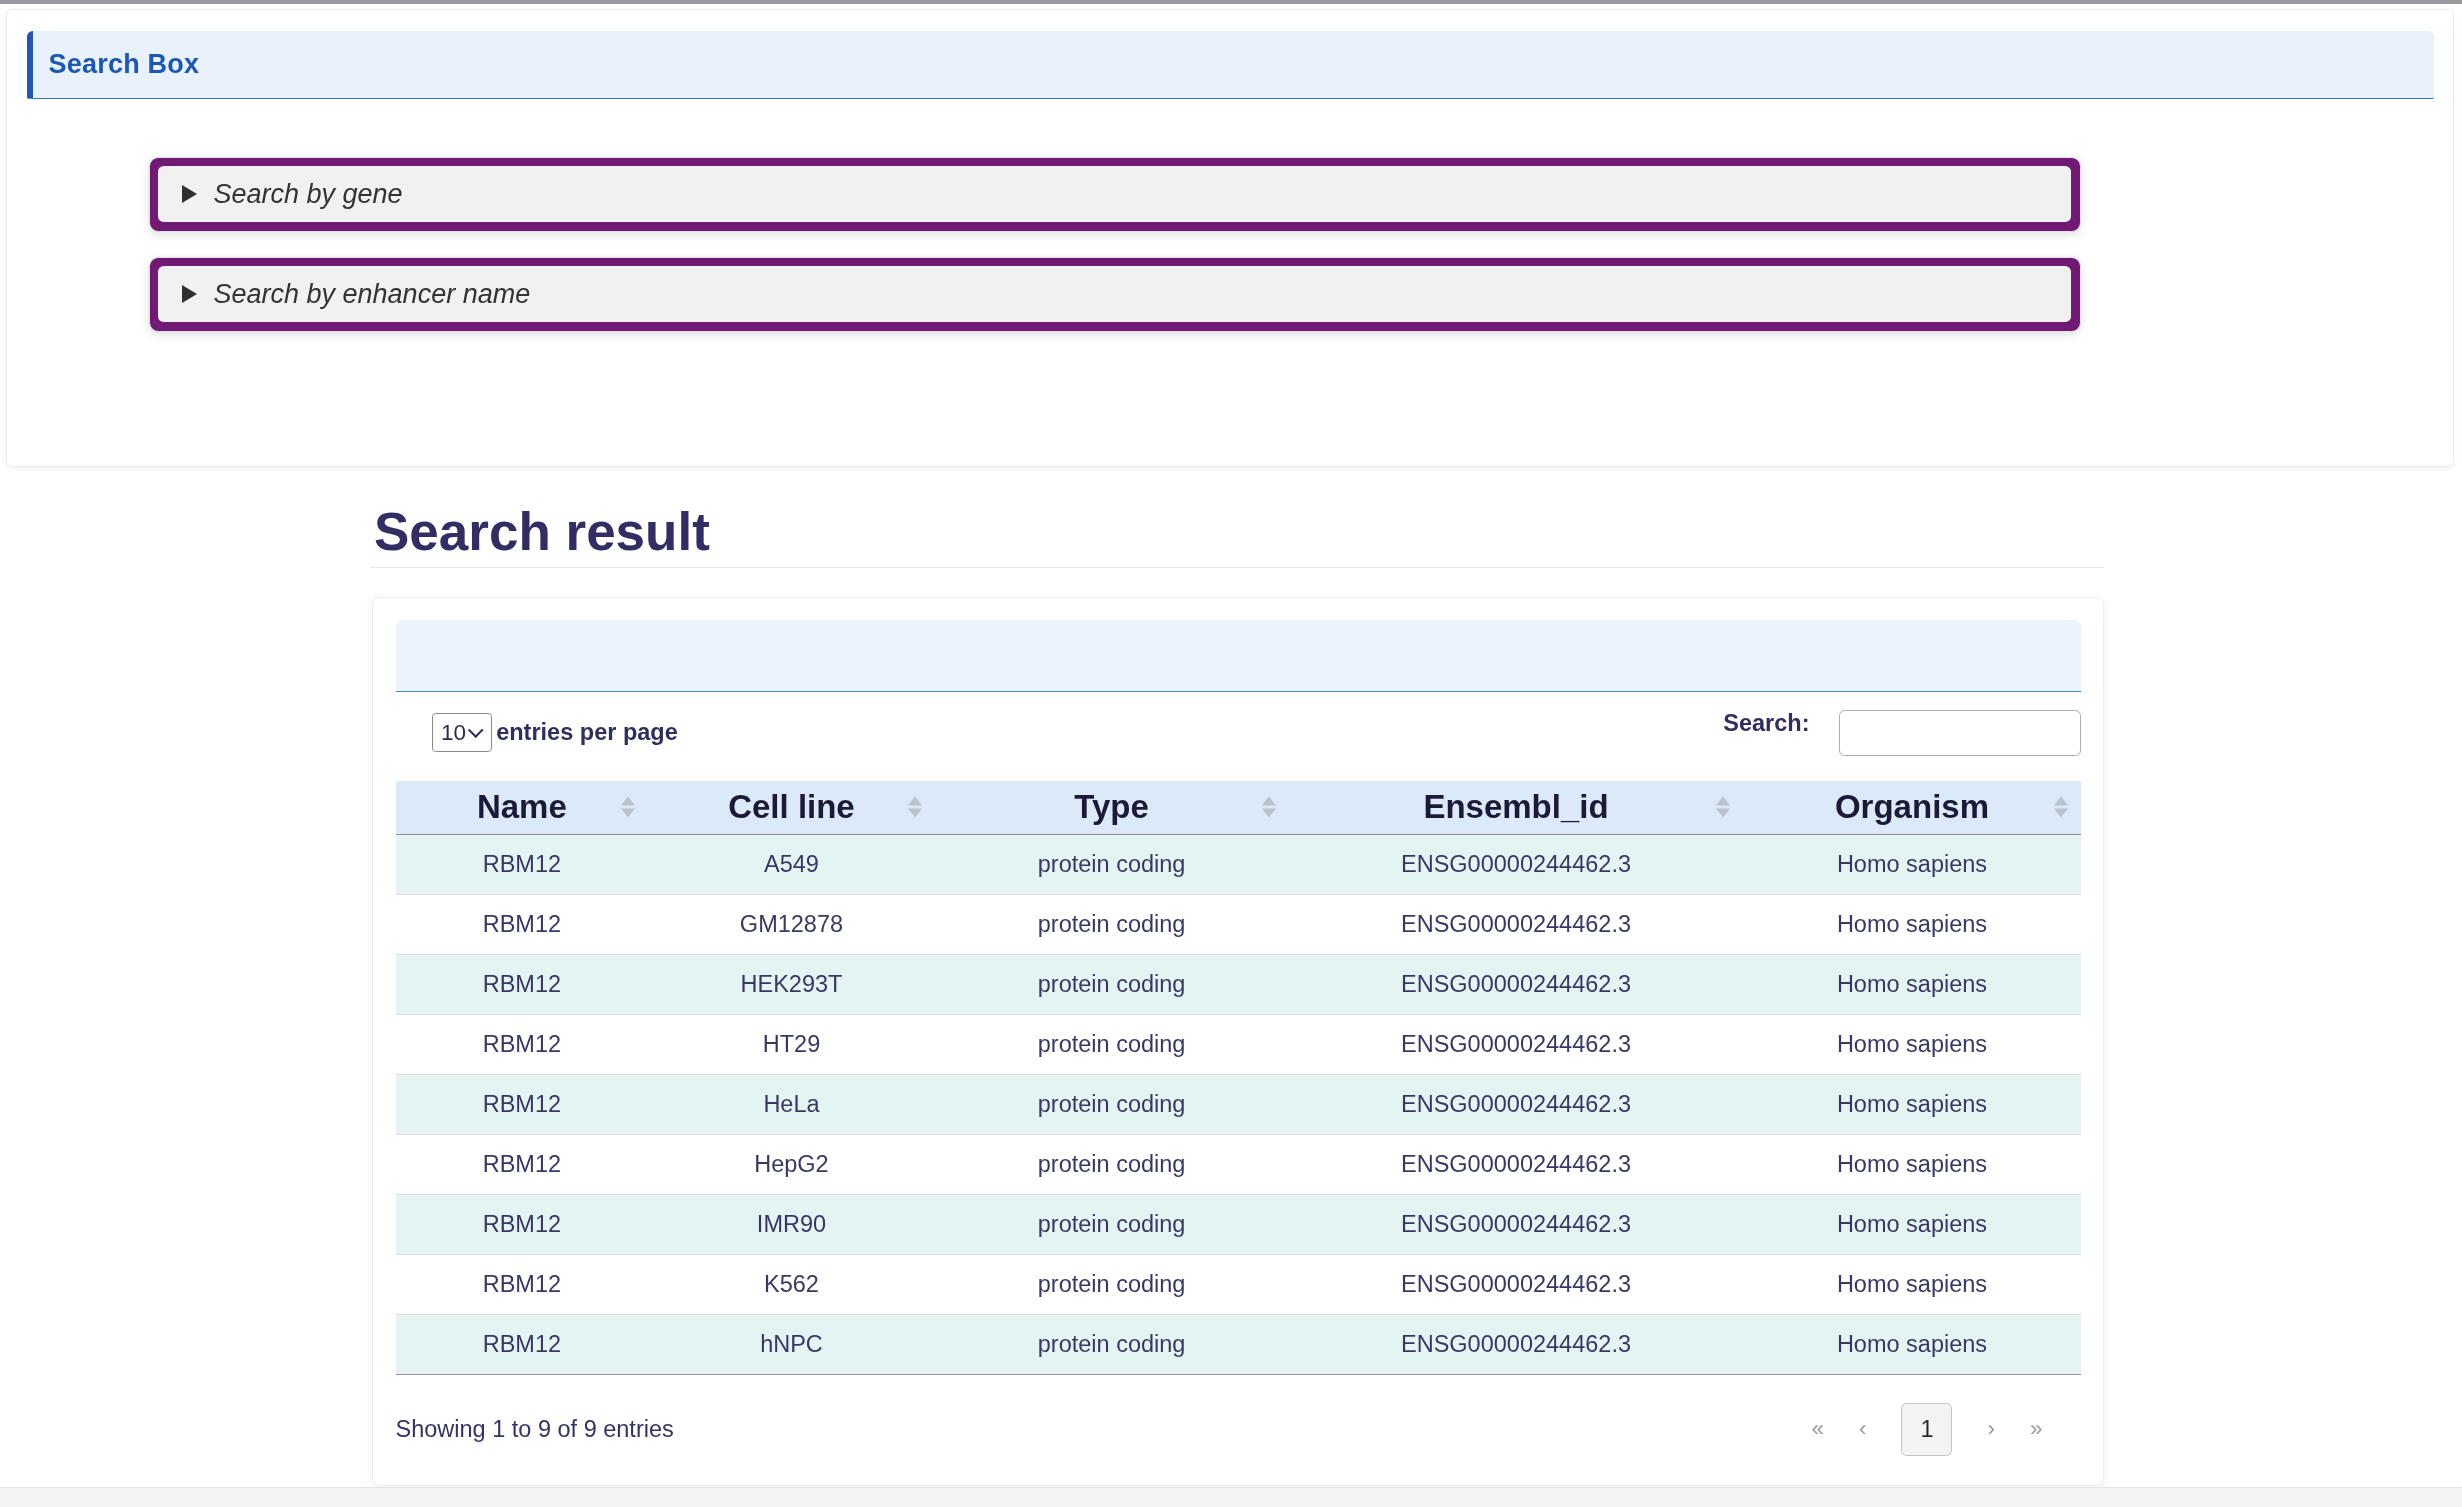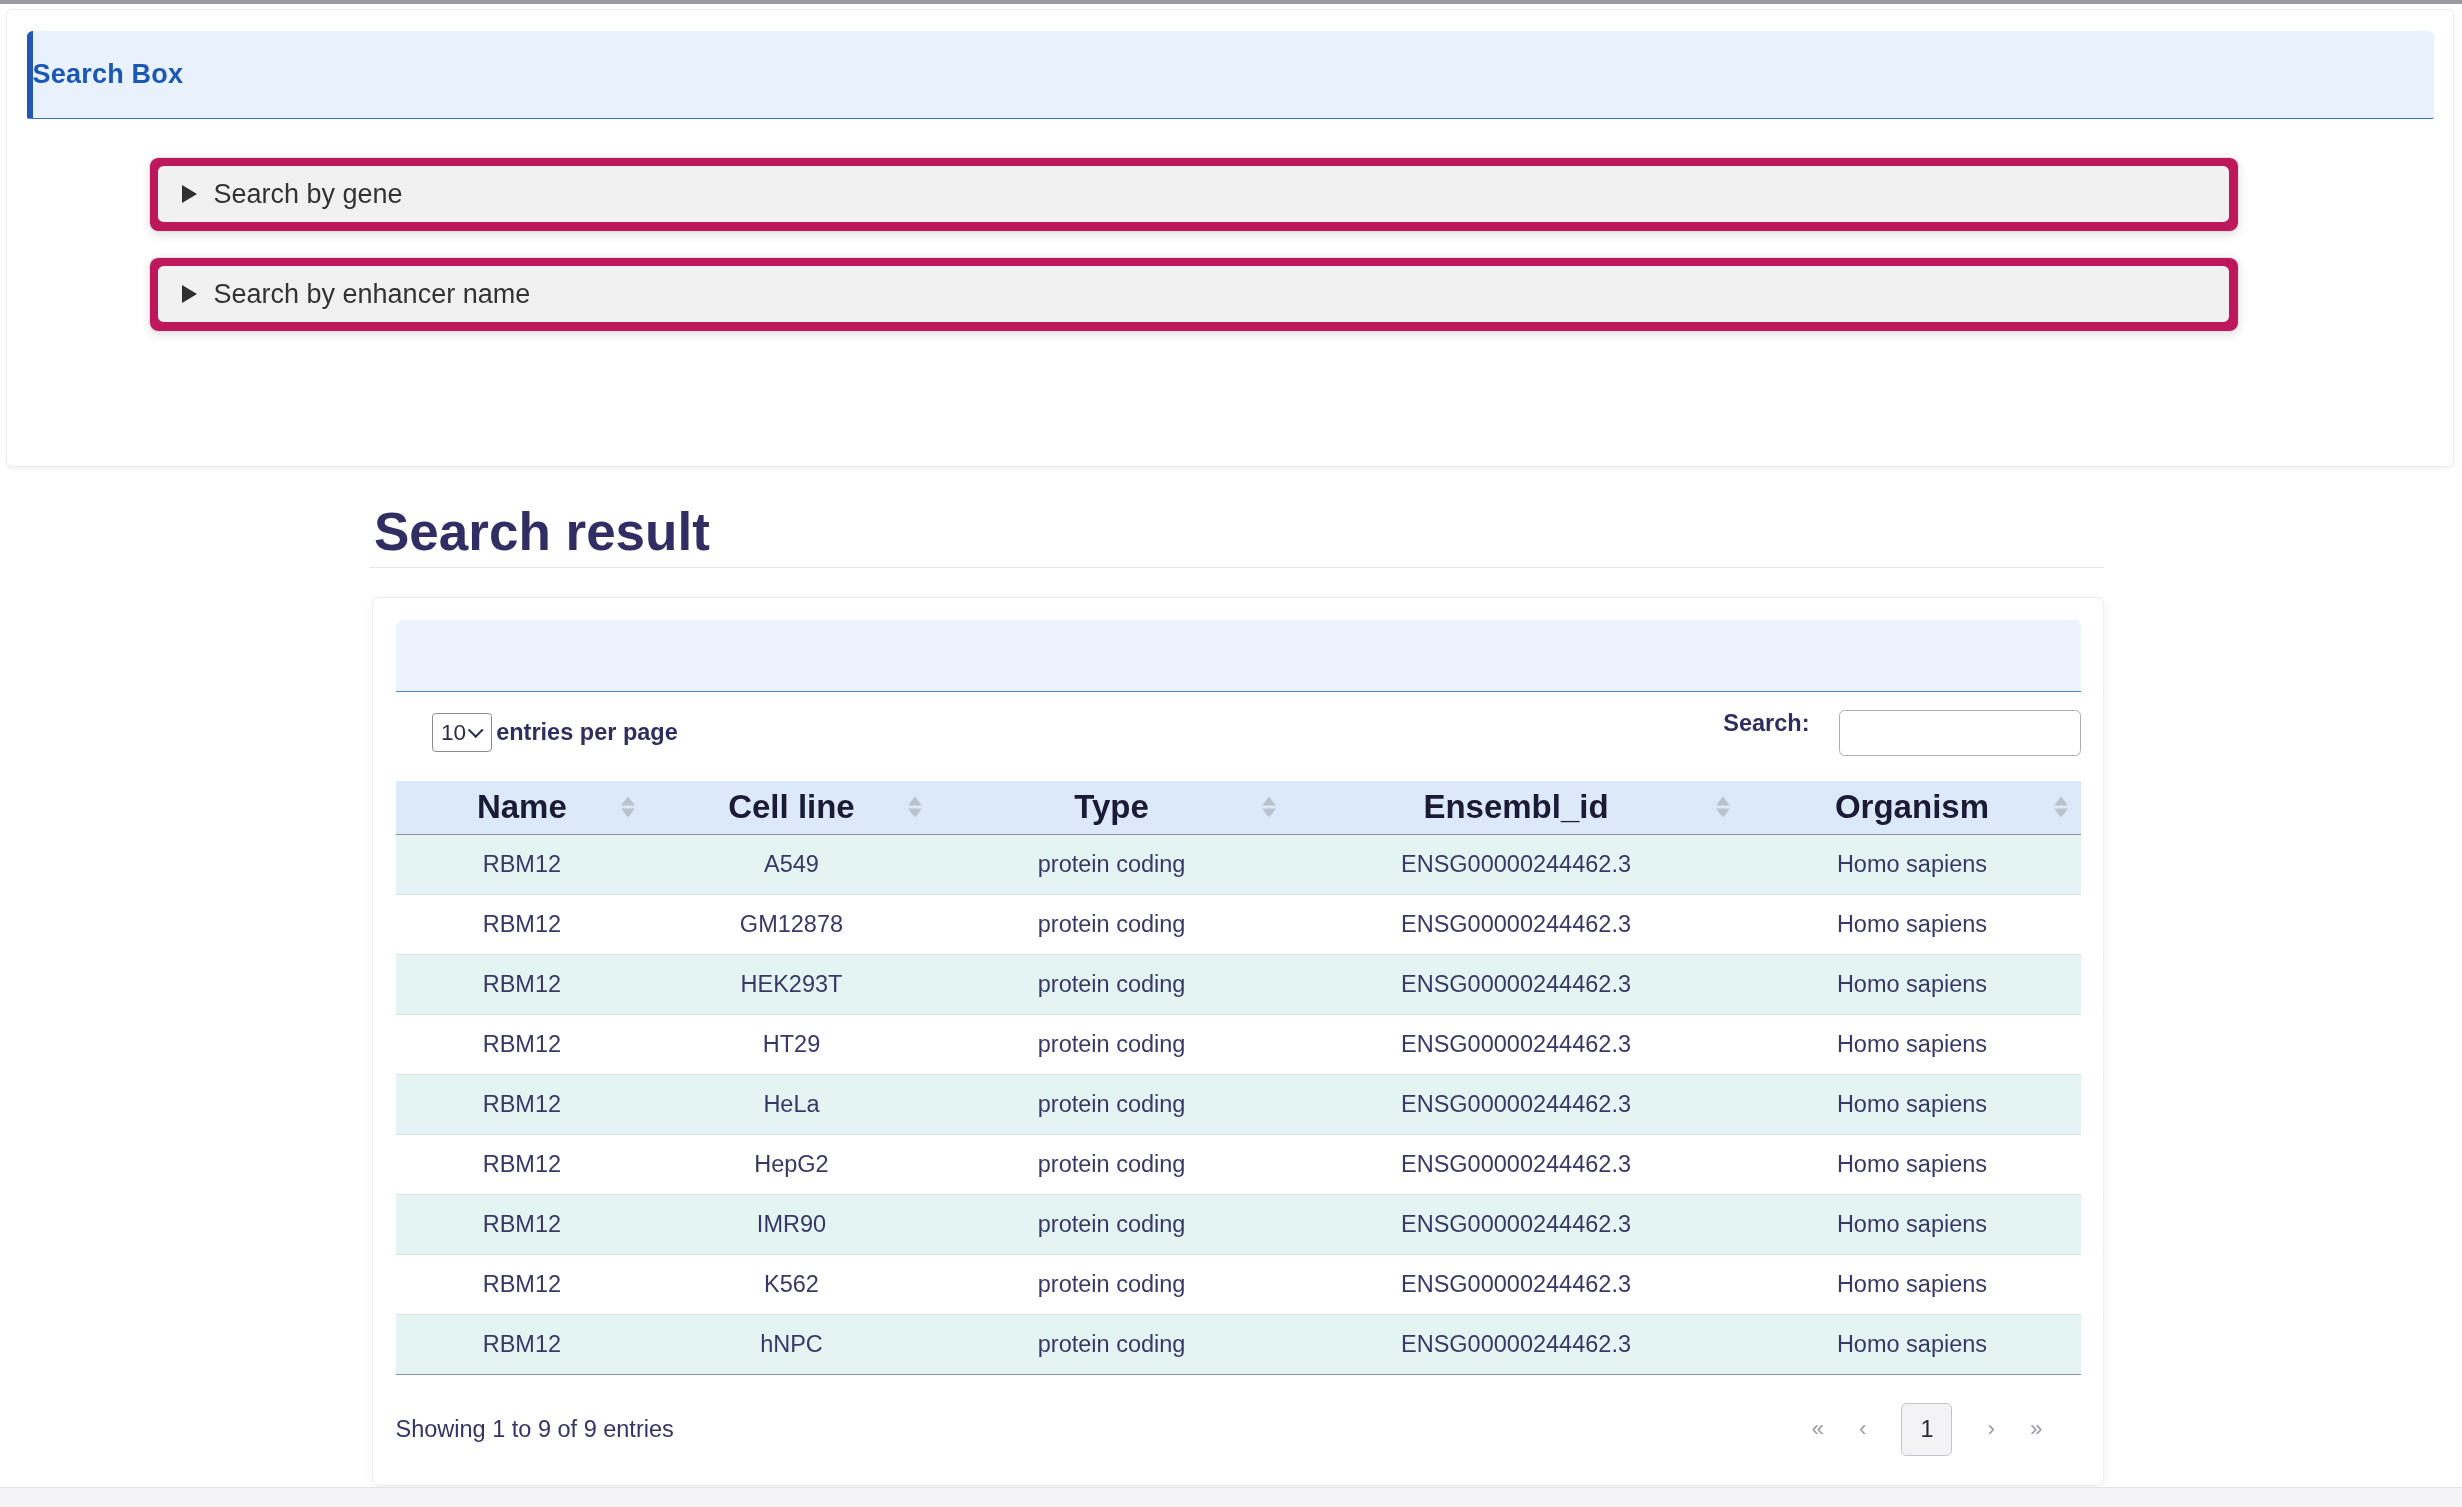--- a/index.html
+++ b/index.html
@@ -6,28 +6,28 @@
   html,body { background:#ffffff; }
   body { font-family:"Liberation Sans","DejaVu Sans",sans-serif; }
   .page { position:relative; width:2462px; height:1508px; background:#ffffff; overflow:hidden; }
 
   
   .top-strip { position:absolute; left:0; top:0; width:100%; height:3.8px; background:#9a9aa0; }
 
   
   .searchbox-card { position:absolute; left:5.6px; top:8.5px; width:2448px; height:458px;
     background:#fff; border:0.9px solid #ececf0; border-radius:5.6px; box-shadow:0 1.9px 5.6px rgba(0,0,0,.05); }
-  .searchbox-header { position:absolute; left:20px; top:21.6px; right:19px; height:88px;
+  .searchbox-header { position:absolute; left:20px; top:21.6px; right:19px; height:68px;
     background:#e9f1fc; border-left:6.6px solid #2156b2; border-bottom:1.9px solid #3b71c1;
-    border-radius:5.6px 5.6px 1.9px 1.9px; display:flex; align-items:center; }
+    border-radius:5.6px 5.6px 1.9px 1.9px; display:flex; align-items:center; padding-left:16px; }
   .searchbox-title { font-size:27px; font-weight:700; color:#1b57b5; letter-spacing:0.2px; }
 
-  details.accordion { position:absolute; left:142px; width:2090px; height:75px;
-    background:#be185d; border:0.9px solid #e2e2e6; border-radius:9.4px;
-    box-shadow:0 2.8px 9.4px rgba(0,0,0,.12); padding:8.5px; }
+  details.accordion { position:absolute; left:142px; width:1932px; height:75px;
+    background:#701a75; border:0.9px solid #e2e2e6; border-radius:9.4px;
+    box-shadow:0 2.8px 9.4px rgba(0,0,0,.12); padding:8.5px;font-style:italic; }
   details.accordion:nth-of-type(1) { top:147px; }
   details.accordion:nth-of-type(2) { top:247px; }
   details.accordion:nth-of-type(3) { top:347px; }
   details.accordion summary { list-style:none; height:100%; background:#f1f1f2; border-radius:5.6px;
     display:flex; align-items:center; padding-left:24.4px; font-size:27px; color:#333333; cursor:pointer; }
   details.accordion summary::-webkit-details-marker { display:none; }
   .caret { width:0; height:0; border-left:15px solid #2f2f2f;
     border-top:9.4px solid transparent; border-bottom:9.4px solid transparent; margin-right:16px; flex:0 0 auto; }
 
   

